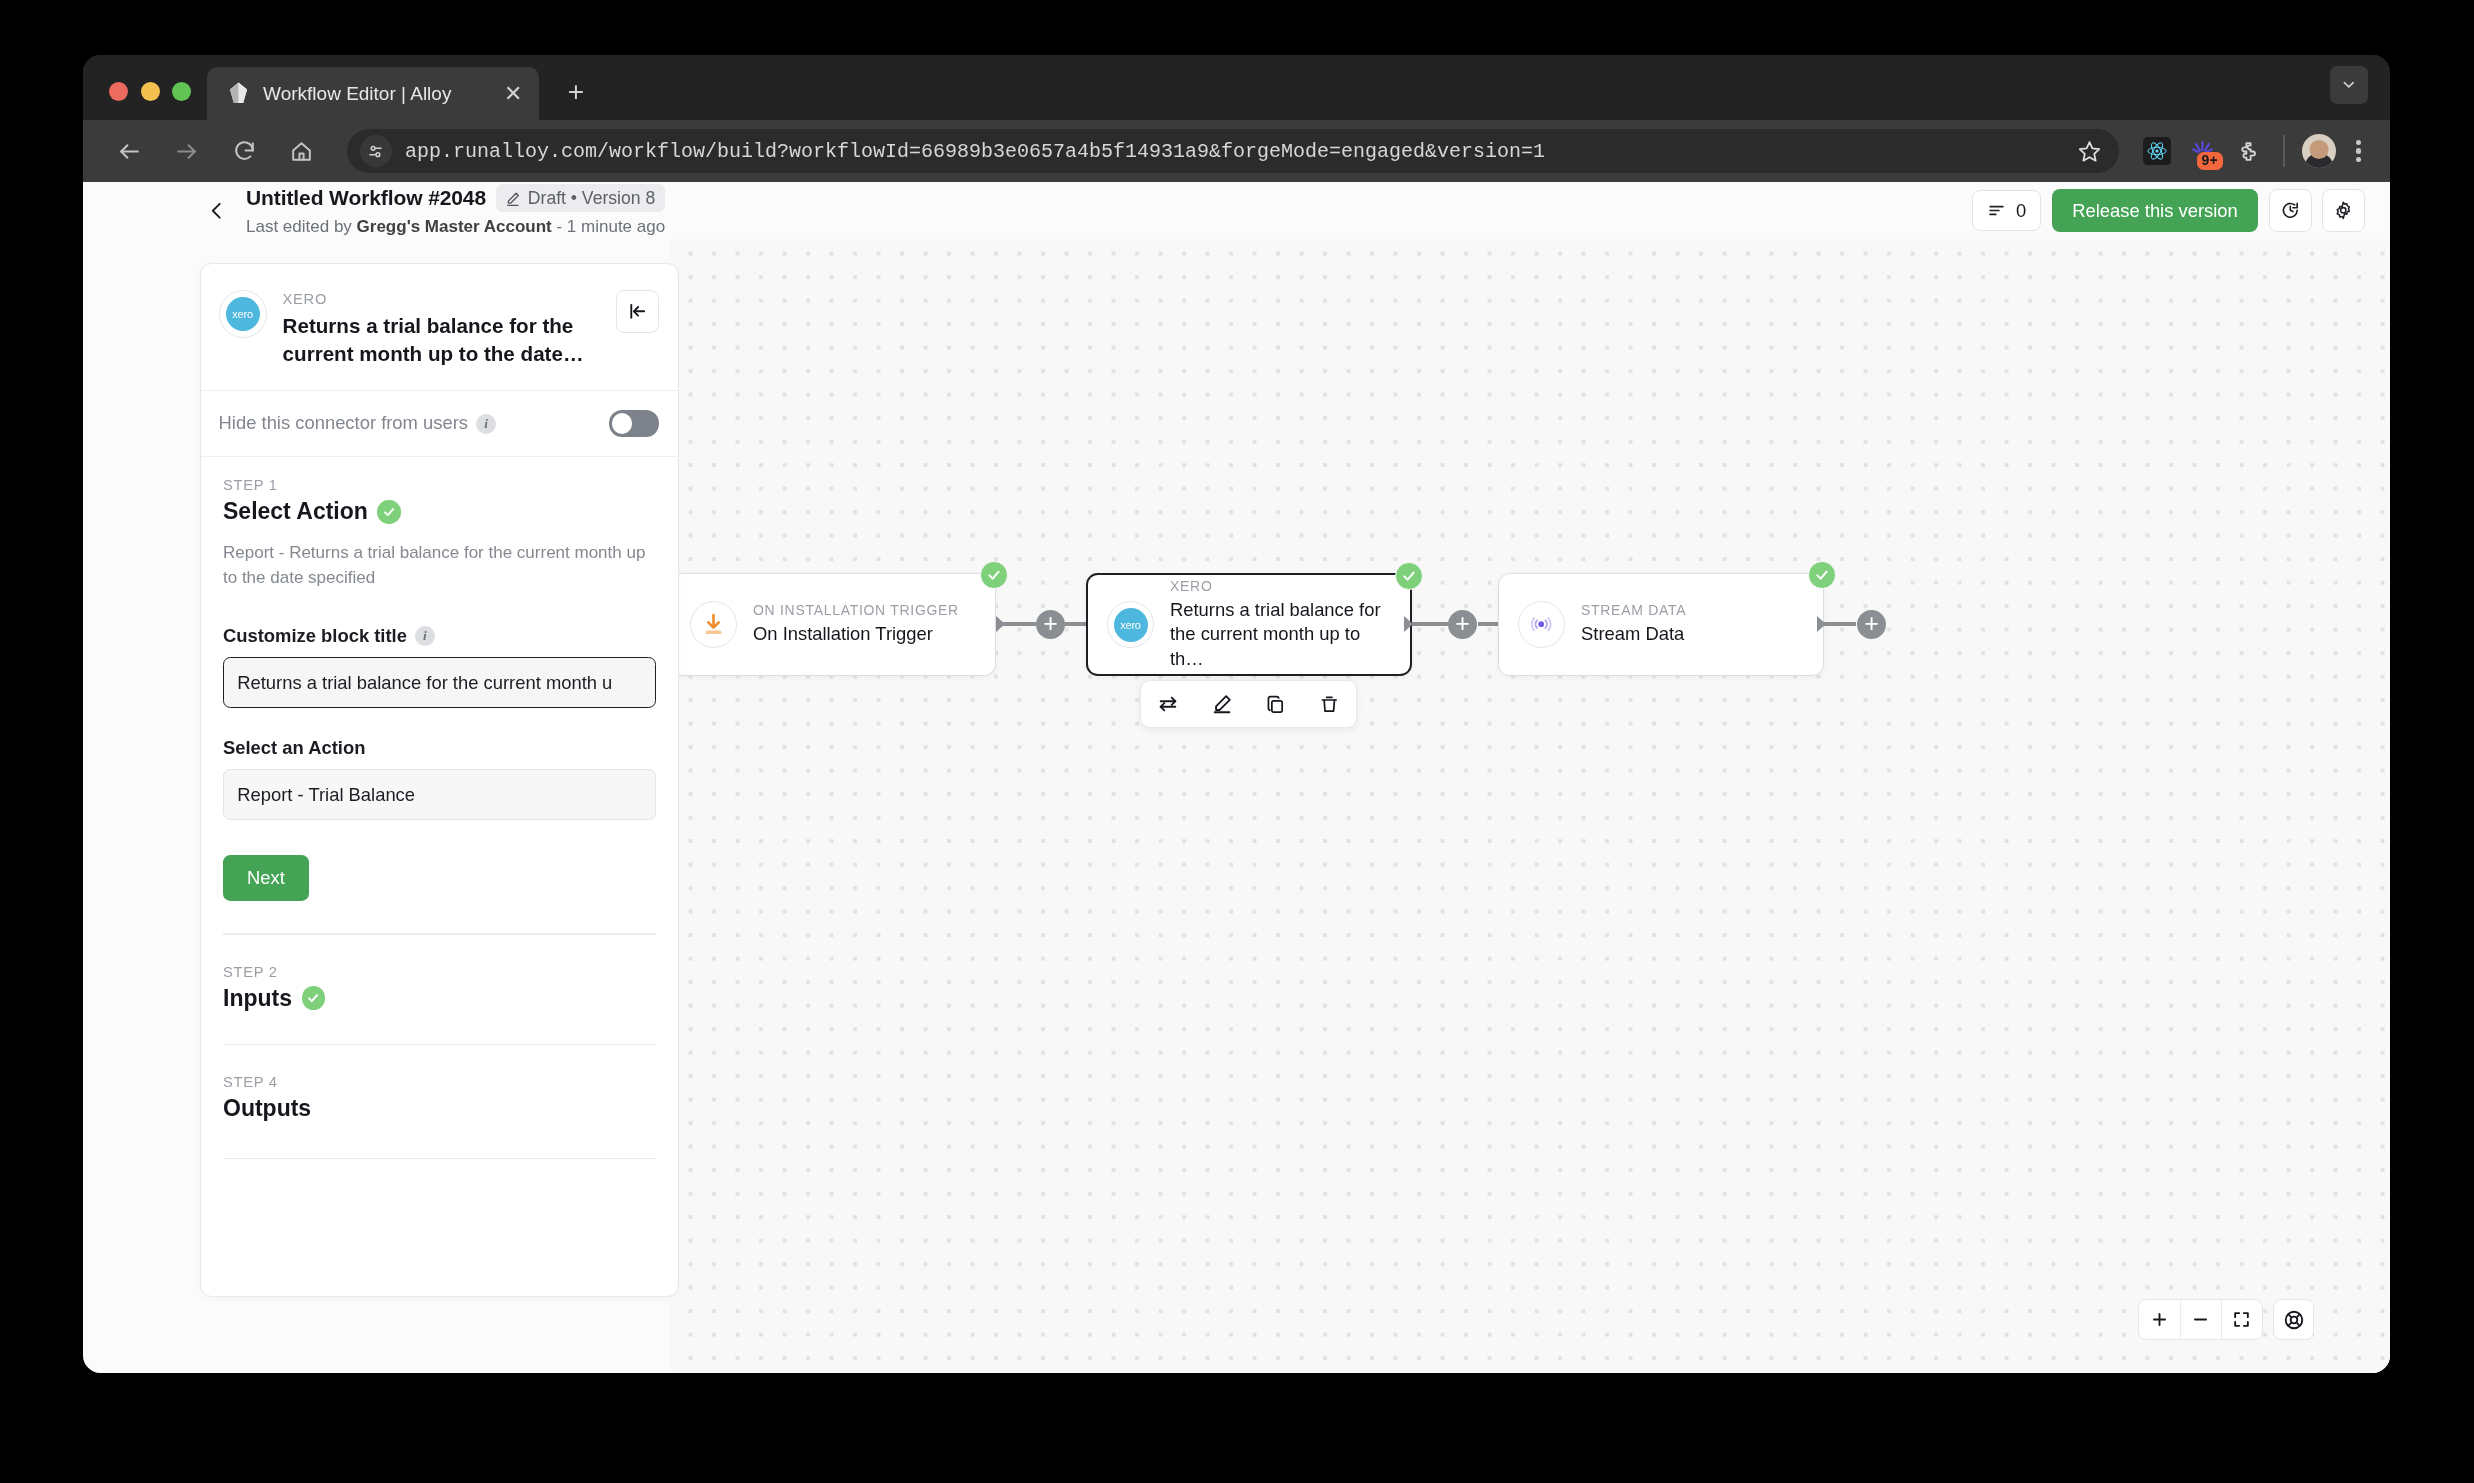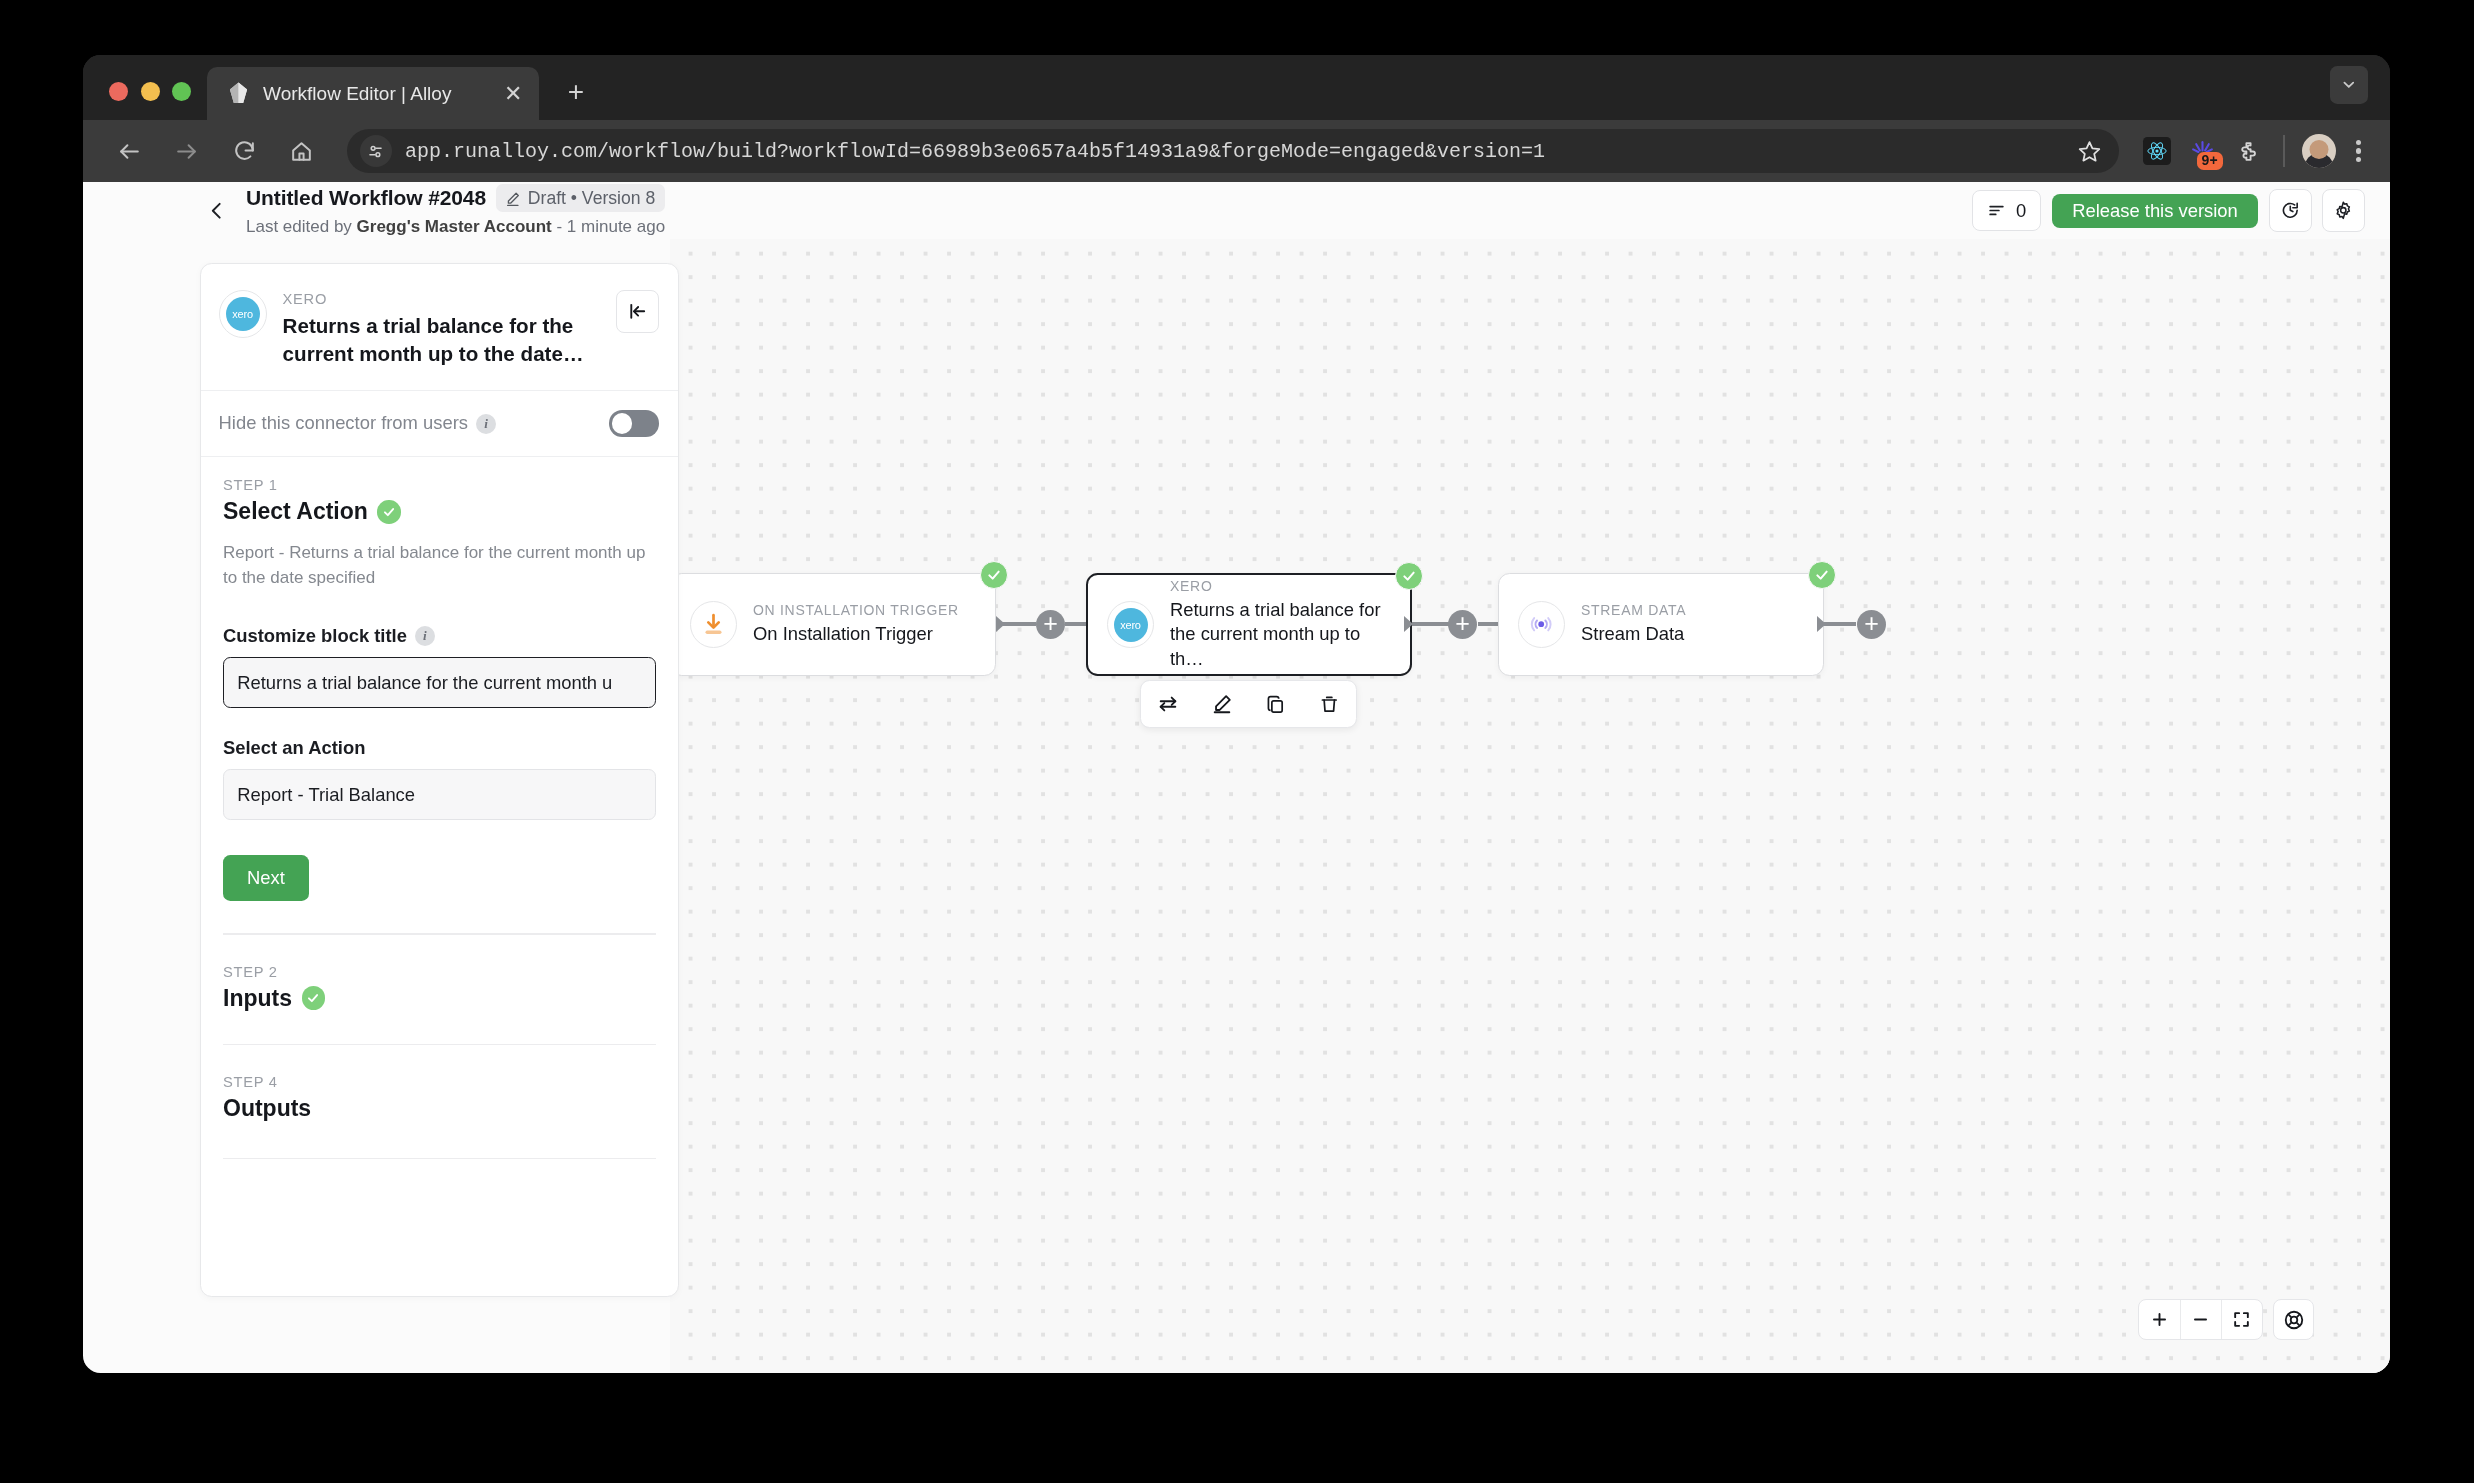--- a/index.html
+++ b/index.html
@@ -233,21 +233,21 @@
     display: flex; align-items: center; gap: 10.3px;
     height: 41px;
     border: 1.1px solid #e2e3e6;
     background: #fff;
     border-radius: 8px;
     padding: 0 14px;
     cursor: pointer;
   }
   #comment-count-text { font-size: 18.4px; color: #16181d; }
   #release-button {
-    height: 34px;
+    height: 43px;
     background: #44a354;
     color: #fff;
     font-size: 18.4px;
     border: none;
     border-radius: 8px;
     padding: 0 20.6px;
     cursor: pointer;
     font-family: inherit;
   }
   .icon-square-btn {

